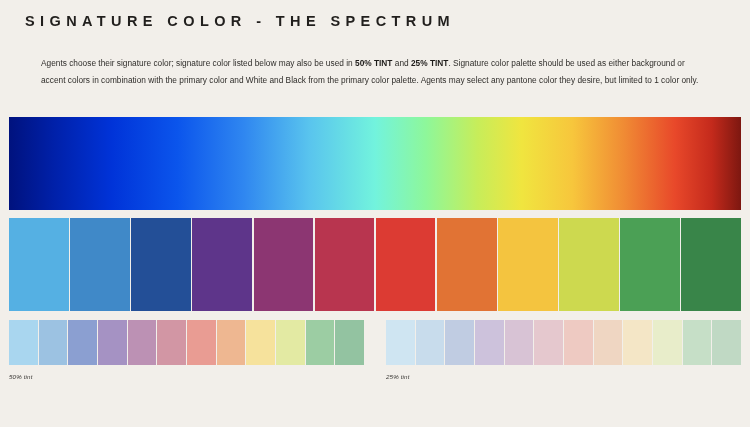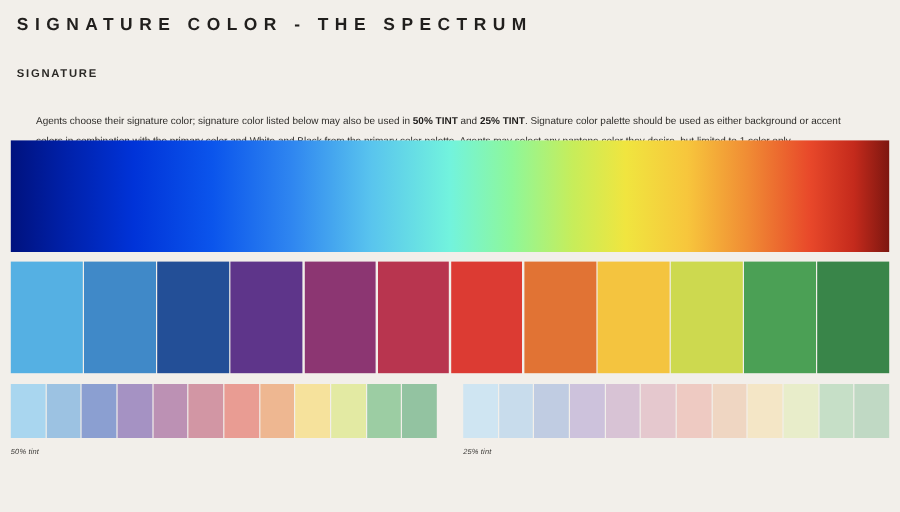--- a/index.html
+++ b/index.html
@@ -13,21 +13,21 @@
     font-family: "Liberation Sans", sans-serif;
     color: #2b2926;
     overflow: hidden;
     position: relative;
   }
 
   .page {
     width: 750px;
     height: 334px;
     box-sizing: border-box;
-    padding: 0 9px;
+    padding: 0 20px;
     position: relative;
   }
 
   
   .title {
     font-size: 14.5px;
     font-weight: 700;
     letter-spacing: 5.4px;
     color: #211f1d;
     margin: 0;
@@ -135,21 +135,20 @@
     letter-spacing: 0.15px;
   }
 </style>
 </head>
 <body>
 
 <div class="page">
 
   <h1 class="title">SIGNATURE COLOR - THE SPECTRUM</h1>
 
-  <h2 class="section-heading">SIGNATURE</h2>
 
   <p class="intro">
     <span>Agents choose their signature color; signature color listed below may also be used in </span><b>50% TINT</b><span> and </span><b>25% TINT</b><span>. Signature  color palette should be used as either background or accent colors in combination with the primary color and White and Black from the primary color palette. Agents may select any pantone color they desire, but limited to 1 color only.</span>
   </p>
 
   <div class="spectrum-bar" style="background: linear-gradient(to right, rgb(0, 18, 126) 0%, rgb(0, 32, 168) 6%, rgb(0, 51, 216) 14%, rgb(11, 85, 236) 23%, rgb(47, 134, 240) 32%, rgb(89, 196, 238) 41%, rgb(114, 243, 221) 50%, rgb(142, 247, 154) 57%, rgb(199, 237, 90) 64%, rgb(240, 229, 63) 70%, rgb(247, 198, 60) 77%, rgb(240, 139, 52) 84%, rgb(232, 72, 42) 91%, rgb(196, 42, 28) 96%, rgb(125, 23, 16) 100%);"></div>
 
   <div class="swatch-row" id="swatch-row">
       <div class="swatch" style="background: rgb(85, 176, 227);"></div>
       <div class="swatch" style="background: rgb(64, 137, 200);"></div>

